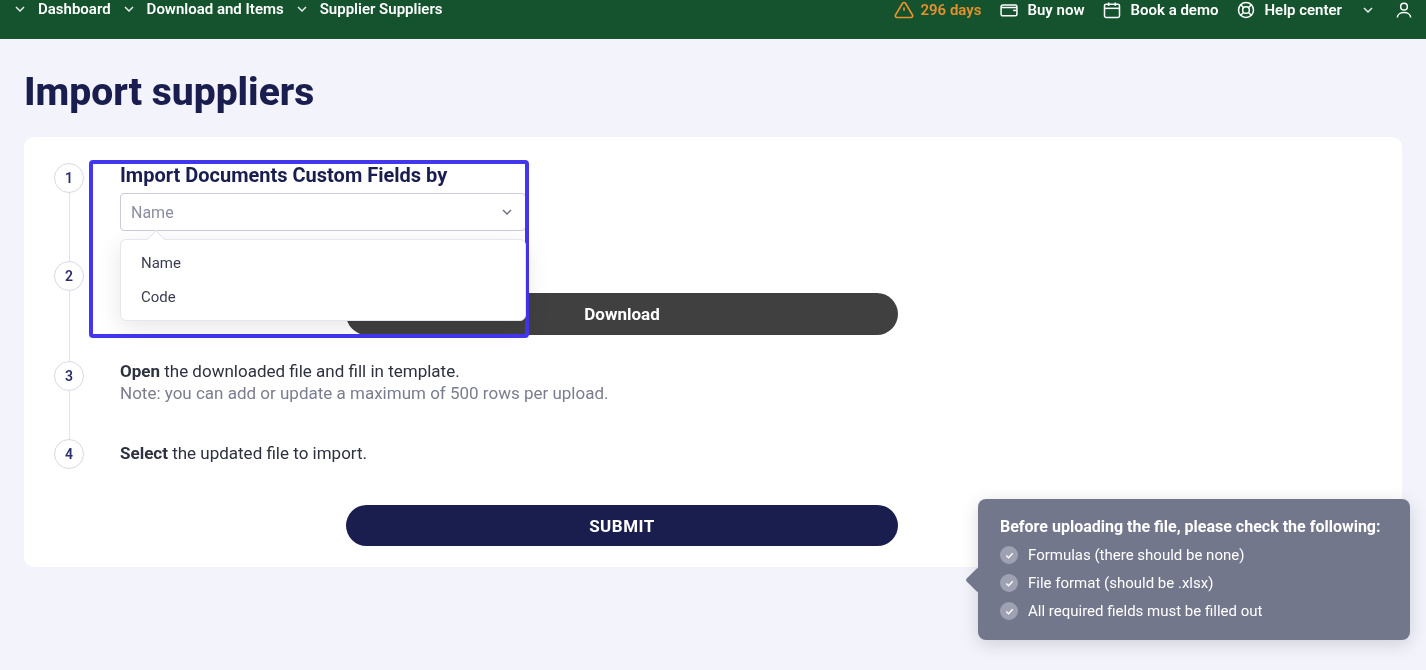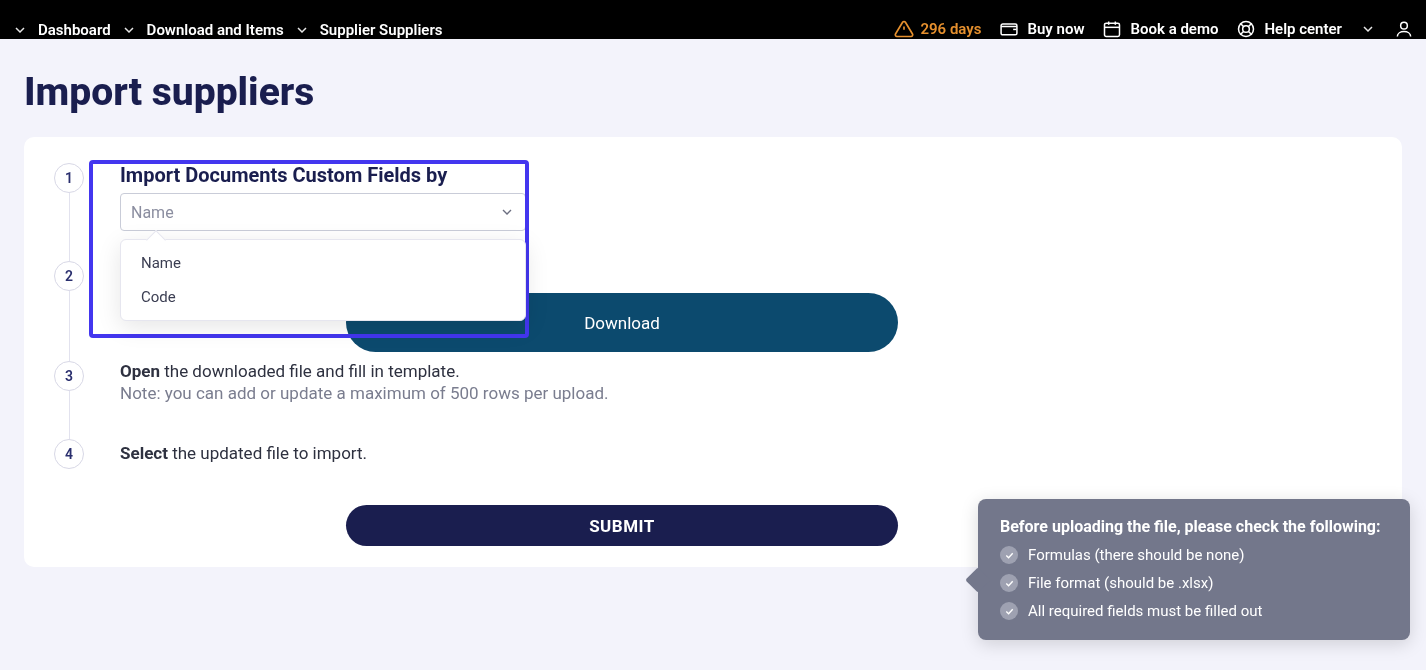--- a/index.html
+++ b/index.html
@@ -1,19 +1,19 @@
 <!DOCTYPE html>
 <html><head>
 <meta charset="utf-8">
 <style>
 * { box-sizing: border-box; margin: 0; padding: 0; }
 body { font-family: -apple-system, BlinkMacSystemFont, "Segoe UI", Roboto, Arial, sans-serif; background: #f3f3fb; width: 1426px; height: 670px; overflow: hidden; }
 
 
-.topbar { background: #000000; height: 39px; display: flex; align-items: flex-end; padding: 0 12px; color: #fff; font-size: 15px; font-weight: 600; }
+.topbar { background: #14532d; height: 39px; display: flex; align-items: flex-start; padding: 0 12px; color: #fff; font-size: 15px; font-weight: 600; }
 .topbar-left { display: flex; align-items: center; gap: 10px; }
 .topbar-right { margin-left: auto; display: flex; align-items: center; gap: 18px; }
 .chev { width: 16px; height: 16px; opacity: 0.9; }
 .topbar .crumb { white-space: nowrap; }
 .warn { display: flex; align-items: center; gap: 6px; color: #e6902e; font-weight: 600; }
 .nav-btn { display: flex; align-items: center; gap: 8px; color: #fff; cursor: pointer; }
 .icon { width: 20px; height: 20px; flex-shrink: 0; }
 
 
 .page { padding: 30px 24px 0 24px; }
@@ -31,21 +31,21 @@
 
 .highlight-box { position: absolute; left: 89px; top: 160px; width: 440px; height: 178px; border: 4px solid #4336ef; border-radius: 4px; z-index: 5; pointer-events: none; }
 .field-wrap { width: 406px; }
 .field-label { font-size: 20px; font-weight: 700; color: #1a1e4f; margin-bottom: 6px; }
 .select-box { height: 38px; border: 1px solid #c9ccd8; border-radius: 4px; display: flex; align-items: center; padding: 0 10px; justify-content: space-between; color: #8b8ea0; font-size: 16px; background: #fff; }
 .dropdown { margin-top: 8px; position: absolute; width: 406px; background: #fff; border: 1px solid #e6e6ef; border-radius: 6px; box-shadow: 0 6px 24px rgba(0,0,0,0.10); z-index: 20; padding: 6px 0; }
 .dropdown .arrowtip { position: absolute; top: -7px; left: 28px; width: 14px; height: 14px; background: #fff; border-left: 1px solid #e6e6ef; border-top: 1px solid #e6e6ef; transform: rotate(45deg); }
 .dropdown-item { padding: 8px 20px; font-size: 15px; color: #3b3e52; cursor: pointer; }
 
 .step2-userline { font-size: 17px; color: #2e3140; }
-.dl-btn { width: 552px; height: 59px; background: #0c4a6e; color: #fff; border-radius: 999px; display: flex; align-items: center; justify-content: center; font-size: 17px; font-weight: 400; margin-left: 292px; margin-top: -6px; cursor: pointer; }
+.dl-btn { width: 552px; height: 42px; background: #404040; color: #fff; border-radius: 999px; display: flex; align-items: center; justify-content: center; font-size: 17px; font-weight: 700; margin-left: 292px; margin-top: -6px; cursor: pointer; }
 
 .file-row { display: flex; align-items: center; gap: 0; width: 552px; height: 38px; border: 1px solid #d7d9e4; border-radius: 6px; overflow: hidden; margin-left: 292px; }
 .file-placeholder { flex: 1; padding: 0 12px; color: #8b8ea0; font-size: 15px; }
 .file-select { background: #8c8f9f; color: #fff; font-weight: 700; font-size: 14px; letter-spacing: 0.5px; padding: 0 14px; height: 30px; border-radius: 4px; margin-right: 4px; display: flex; align-items: center; cursor: pointer; }
 .submit-btn { width: 552px; height: 41px; background: #1a1e4f; color: #fff; border-radius: 999px; display: flex; align-items: center; justify-content: center; font-size: 17px; font-weight: 700; margin-left: 292px; margin-top: 16px; cursor: pointer; letter-spacing: 0.5px; }
 
 
 .tooltip-panel { position: absolute; right: -8px; top: 362px; width: 432px; background: #73778b; color: #fff; border-radius: 8px; padding: 18px 20px 20px 22px; font-size: 15px; box-shadow: 0 4px 18px rgba(0,0,0,0.15); z-index: 3; }
 .tooltip-title { font-weight: 700; font-size: 16px; margin-bottom: 10px; }
 .tooltip-row { display: flex; align-items: center; gap: 10px; margin-top: 10px; }

